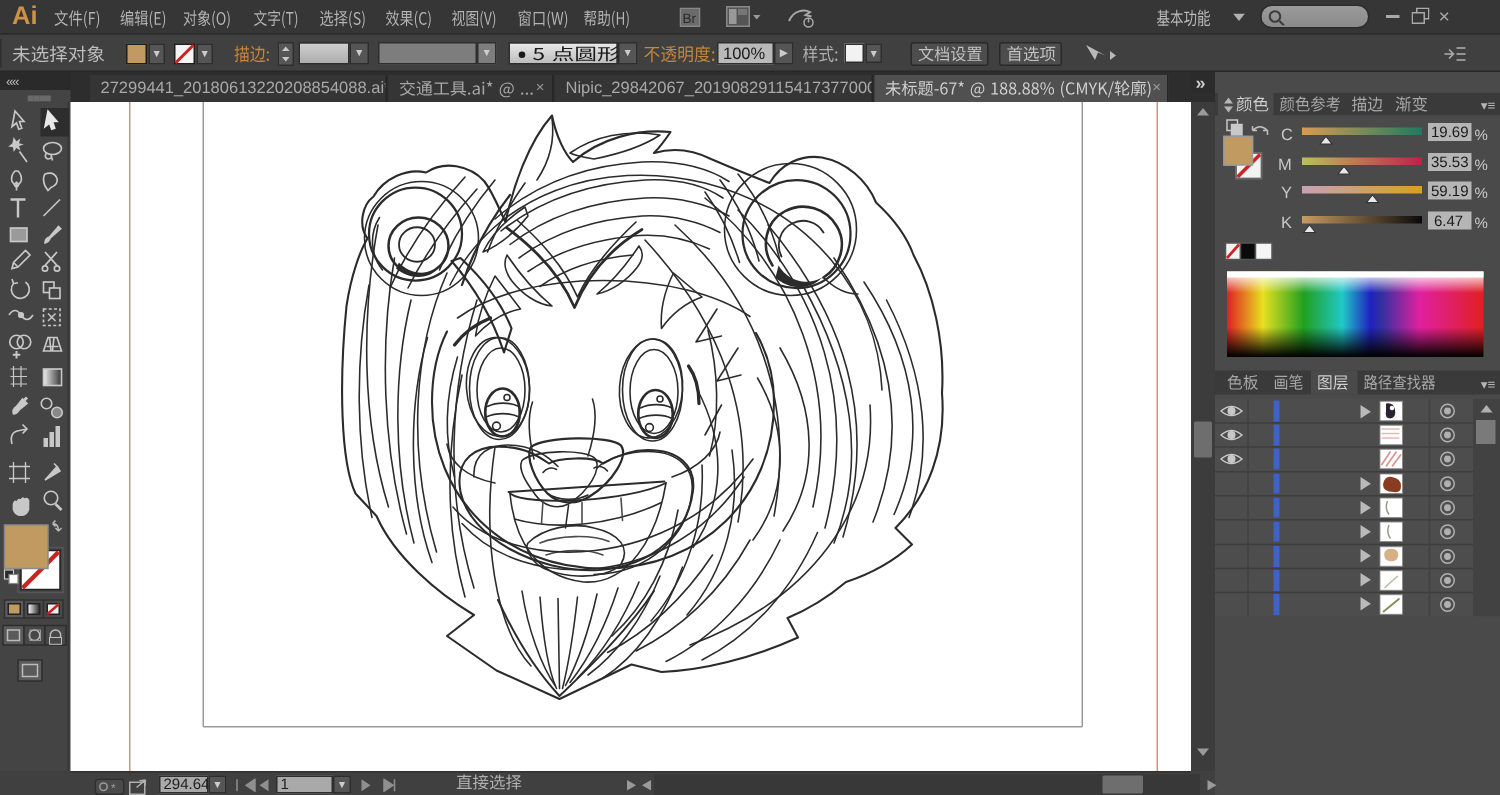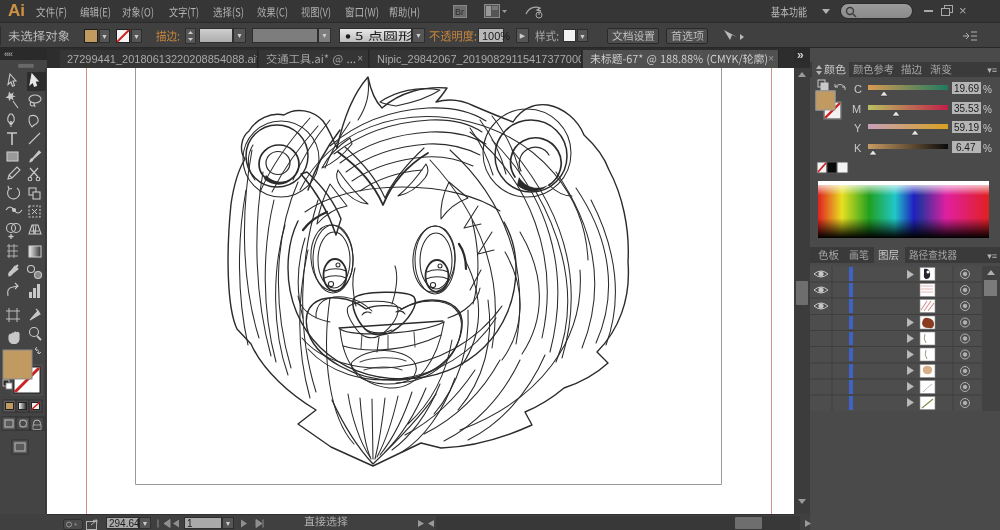--- a/index.html
+++ b/index.html
@@ -117,21 +117,21 @@
 
     <span class="field" style="left:199px; width:34px; background:linear-gradient(#cfcfcf,#adadad);"></span>
     <span class="ddbtn" style="left:233px;">▼</span>
 
     <span class="field" style="left:252px; width:66px; background:#7d7d7d;"></span>
     <span class="ddbtn" style="left:318px; background:#7d7d7d;">▼</span>
 
     <span class="field" style="left:339px; width:73px; background:linear-gradient(#e8e8e8,#bdbdbd);"></span>
     <span class="ddbtn" style="left:412px;">▼</span>
     <div class="abs" style="left:429px; top:41px; width:47px; border-bottom:1px dotted #c8873c;"></div>
-    <span class="field" style="left:478px; width:26px;">100%</span>
+    <span class="field" style="left:478px; width:38px;">100%</span>
     <span class="ddbtn" style="left:516px;">▶</span>
 
     <span style="position:absolute; left:563px; top:5px; width:13px; height:13px; background:#f2f2f2; border:1px solid #2e2e2e;"></span>
     <span class="ddbtn" style="left:577px; top:5px; height:13px; width:11px;">▼</span>
 
     <span style="position:absolute; left:607px; top:4px; width:52px; height:16px; background:#4d4d4d; border:1px solid #292929; border-radius:2px; color:#c3c3c3; font-size:11px; text-align:center; line-height:15px;"></span>
     <span style="position:absolute; left:666px; top:4px; width:42px; height:16px; background:#4d4d4d; border:1px solid #292929; border-radius:2px; color:#c3c3c3; font-size:11px; text-align:center; line-height:15px;"></span>
     <svg class="abs" style="left:720px; top:5px;" width="26" height="14">
         <path d="M4 1 L10 11 L12 6 L17 8 Z" fill="#b9b9b9"></path>
         <path d="M20 5 l4 3 l-4 3 z" fill="#b9b9b9"></path>

